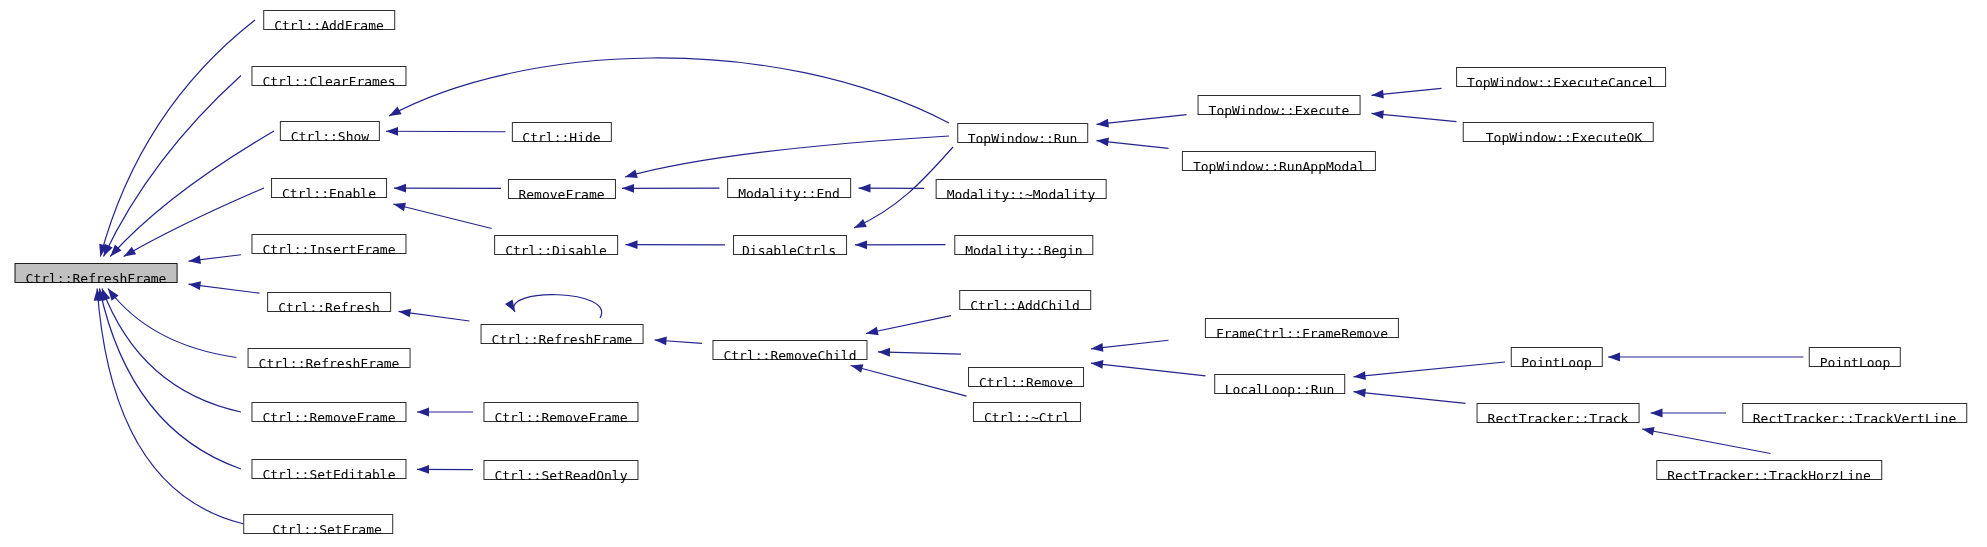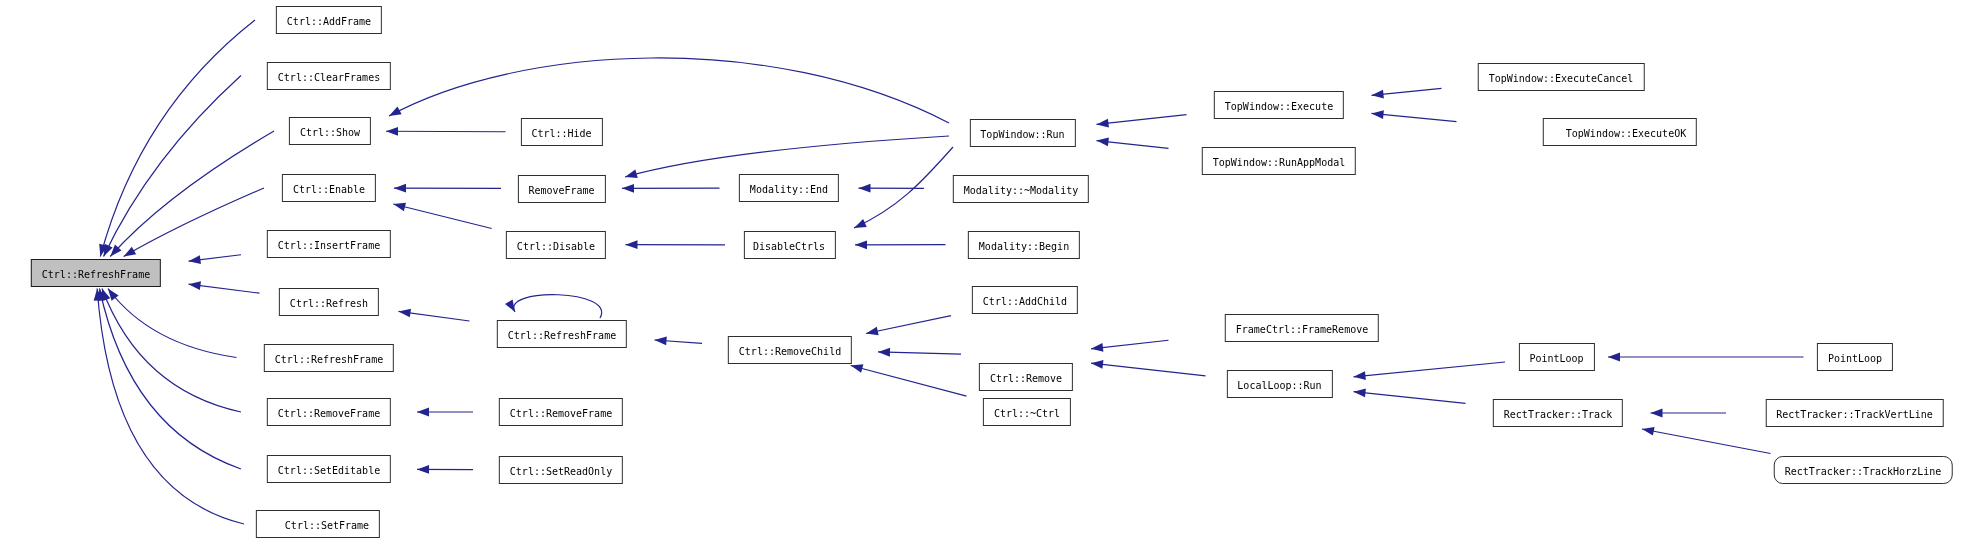--- a/index.html
+++ b/index.html
@@ -15,27 +15,27 @@
     background: #ffffff;
   }
   #edges {
     position: absolute; left: 0; top: 0;
     width: 1987px; height: 547px;
   }
   .node {
     position: absolute;
     transform: translate(-50%, -50%);
     box-sizing: border-box;
-    height: 28px;
+    height: 20px;
     line-height: 30px;
     padding: 0 10px;
     border: 1px solid #2e2e2e;
     background: #ffffff;
     color: #000000;
-    font-size: 10px;
+    font-size: 13px;
     white-space: nowrap;
     cursor: pointer;
   }
   .node.root {
     background: #c0c0c0;
     border-color: #1c1c1c;
   }
 </style>
 </head>
 <body>
@@ -146,19 +146,19 @@
     <div class="node" style="left: 1021px; top: 188.5px;">Modality::~Modality</div>
     <div class="node" style="left: 1025px; top: 300px;">Ctrl::AddChild</div>
     <div class="node" style="left: 1024px; top: 244.5px;">Modality::Begin</div>
     <div class="node" style="left: 1026px; top: 356px; margin-top: 21px;">Ctrl::Remove</div>
     <div class="node" style="left: 1027px; top: 412px;">Ctrl::~Ctrl</div>
     <div class="node" style="left: 1279px; top: 104.5px;">TopWindow::Execute</div>
     <div class="node" style="left: 1279px; top: 160.5px;">TopWindow::RunAppModal</div>
     <div class="node" style="left: 1279px; top: 328px; margin-left: 23px;">FrameCtrl::FrameRemove</div>
     <div class="node" style="left: 1279.5px; top: 384px;">LocalLoop::Run</div>
     <div class="node" style="left: 1561px; top: 76.5px;">TopWindow::ExecuteCancel</div>
-    <div class="node" style="left: 1620px; top: 131.5px; padding-left: 22px;">TopWindow::ExecuteOK</div>
+    <div class="node" style="left: 1558px; top: 131.5px; padding-left: 22px;">TopWindow::ExecuteOK</div>
     <div class="node" style="left: 1556.5px; top: 357px;">PointLoop</div>
     <div class="node" style="left: 1558px; top: 413px;">RectTracker::Track</div>
     <div class="node" style="left: 1855px; top: 357px;">PointLoop</div>
     <div class="node" style="left: 1854.5px; top: 413px;">RectTracker::TrackVertLine</div>
-    <div class="node" style="left: 1863px; top: 469.5px; border-radius: 9px;">RectTracker::TrackHorzLine</div>
+    <div class="node" style="left: 1769px; top: 469.5px;">RectTracker::TrackHorzLine</div>
   </div>
 
 </body></html>

